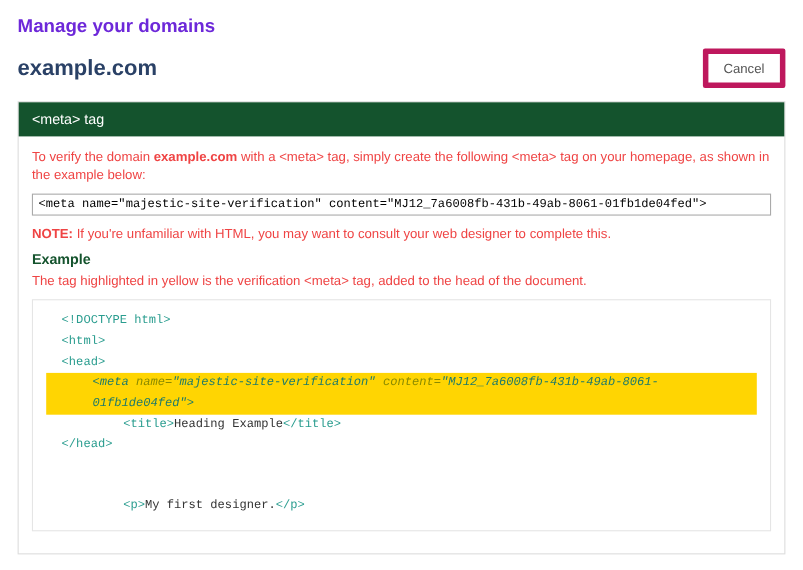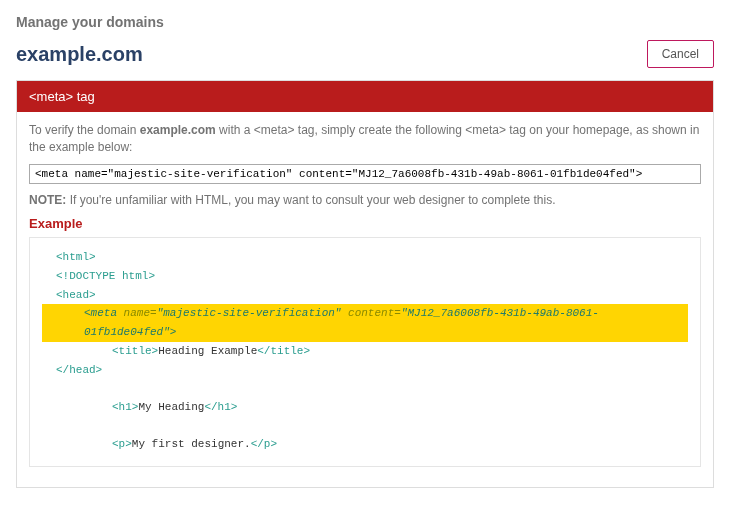--- a/index.html
+++ b/index.html
@@ -1,27 +1,27 @@
 <!DOCTYPE html>
 <html><head>
 <meta charset="utf-8">
 <style>
 * { box-sizing: border-box; margin: 0; padding: 0; }
 body { font-family: Arial, Helvetica, sans-serif; font-size: 12px; color: #333; background: #fff; width: 730px; }
 .container { padding: 14px 16px; }
-.header-text { font-size: 14px; font-weight: bold; color: #737373; margin-bottom: 10px; }
+.header-text { font-size: 17px; font-weight: bold; color: #6d28d9; margin-bottom: 10px; }
 .header-row { display: flex; justify-content: space-between; align-items: center; margin-bottom: 12px; }
 .domain-title { font-size: 20px; font-weight: bold; color: #2a4166; }
-.btn { border: 1px solid #be185d; background: #fff; padding: 6px 14px; font-size: 12px; color: #555; border-radius: 2px; cursor: pointer; }
+.btn { border: 5px solid #be185d; background: #fff; padding: 6px 14px; font-size: 12px; color: #555; border-radius: 2px; cursor: pointer; }
 .panel { border: 1px solid #ddd; }
-.panel-header { background: #b91c1c; color: #fff; padding: 8px 12px; font-size: 13px; }
+.panel-header { background: #14532d; color: #fff; padding: 8px 12px; font-size: 13px; }
 .panel-body { padding: 10px 12px; }
-.panel-body p { margin-bottom: 8px; line-height: 1.4; color: #737373;}
+.panel-body p { margin-bottom: 8px; line-height: 1.4; color: #ef4444;}
 .meta-input { width: 100%; font-family: "Courier New", monospace; font-size: 11px; padding: 3px 5px; border: 1px solid #aaa; margin-bottom: 8px; }
-.section-title { font-weight: bold; font-size: 13px; margin: 6px 0 4px 0; color:#b91c1c;}
+.section-title { font-weight: bold; font-size: 13px; margin: 6px 0 4px 0; color:#14532d;}
 .code-block { border: 1px solid #e5e5e5; padding: 10px 12px 12px 12px; font-family: "Courier New", monospace; font-size: 11px; line-height: 1.7; color: #333; margin: 6px 0 10px 0; overflow-x: auto; }
 .highlight { background: #ffd502; display: block; padding: 0 2px; }
 .c-teal { color: #2a9d8f; }
 .c-olive { color: #8a8a00; font-style: italic; }
 .c-darkteal { color: #1f7a6a; font-style: italic;}
 .c-black { color: #333; }
 .ind1 { padding-left: 14px; display:block;}
 .ind2 { padding-left: 42px; display:block;}
 .ind3 { padding-left: 70px; display:block;}
 </style>
@@ -39,30 +39,30 @@
     <div class="panel-header">&lt;meta&gt; tag</div>
     <div class="panel-body">
       <p>
         <span>To verify the domain </span><strong>example.com</strong><span> with a &lt;meta&gt; tag, simply create the following &lt;meta&gt; tag on your homepage, as shown in the example below:</span>
       </p>
       <input type="text" class="meta-input" readonly="" value="&lt;meta name=&quot;majestic-site-verification&quot; content=&quot;MJ12_7a6008fb-431b-49ab-8061-01fb1de04fed&quot;&gt;" style="">
       <p>
         <strong>NOTE:</strong><span> If you're unfamiliar with HTML, you may want to consult your web designer to complete this.</span>
       </p>
       <div class="section-title">Example</div>
+      <p>The tag highlighted in yellow is the verification &lt;meta&gt; tag, added to the head of the document.</p>
 
       <div class="code-block">
+        <span class="ind1 c-teal">&lt;!DOCTYPE html&gt;</span>
         <span class="ind1 c-teal">&lt;html&gt;</span>
-        <span class="ind1 c-teal">&lt;!DOCTYPE html&gt;</span>
         <span class="ind1 c-teal">&lt;head&gt;</span>
         <span class="highlight ind2"><span class="c-darkteal">&lt;meta </span><span class="c-olive">name=</span><span class="c-darkteal">"majestic-site-verification"</span><span class="c-olive"> content=</span><span class="c-darkteal">"MJ12_7a6008fb-431b-49ab-8061-01fb1de04fed"</span><span class="c-darkteal">&gt;</span></span>
         <span class="ind3"><span class="c-teal">&lt;title&gt;</span><span class="c-black">Heading Example</span><span class="c-teal">&lt;/title&gt;</span></span>
         <span class="ind1 c-teal">&lt;/head&gt;</span>
         <span class="ind1">&nbsp;</span>
-        <span class="ind3"><span class="c-teal">&lt;h1&gt;</span><span class="c-black">My Heading</span><span class="c-teal">&lt;/h1&gt;</span></span>
         <span class="ind1">&nbsp;</span>
         <span class="ind3"><span class="c-teal">&lt;p&gt;</span><span class="c-black">My first designer.</span><span class="c-teal">&lt;/p&gt;</span></span>
 
       </div>
 
       
     </div>
   </div>
 
 </div>

